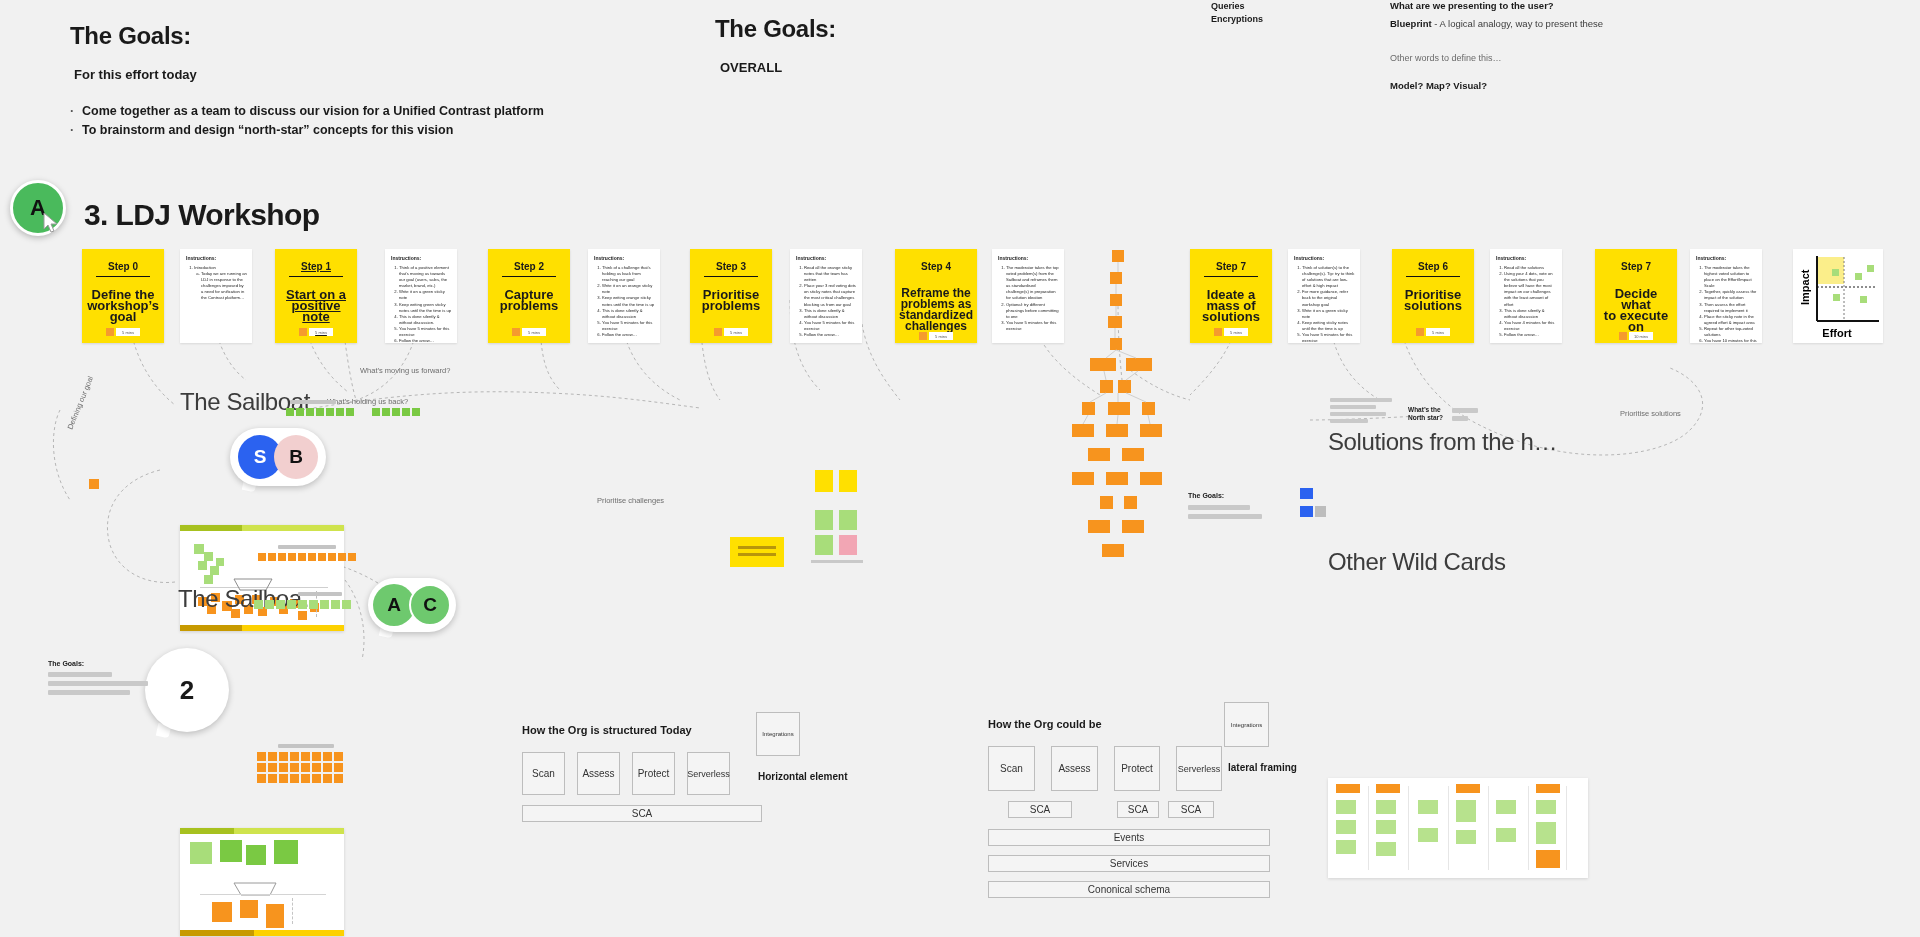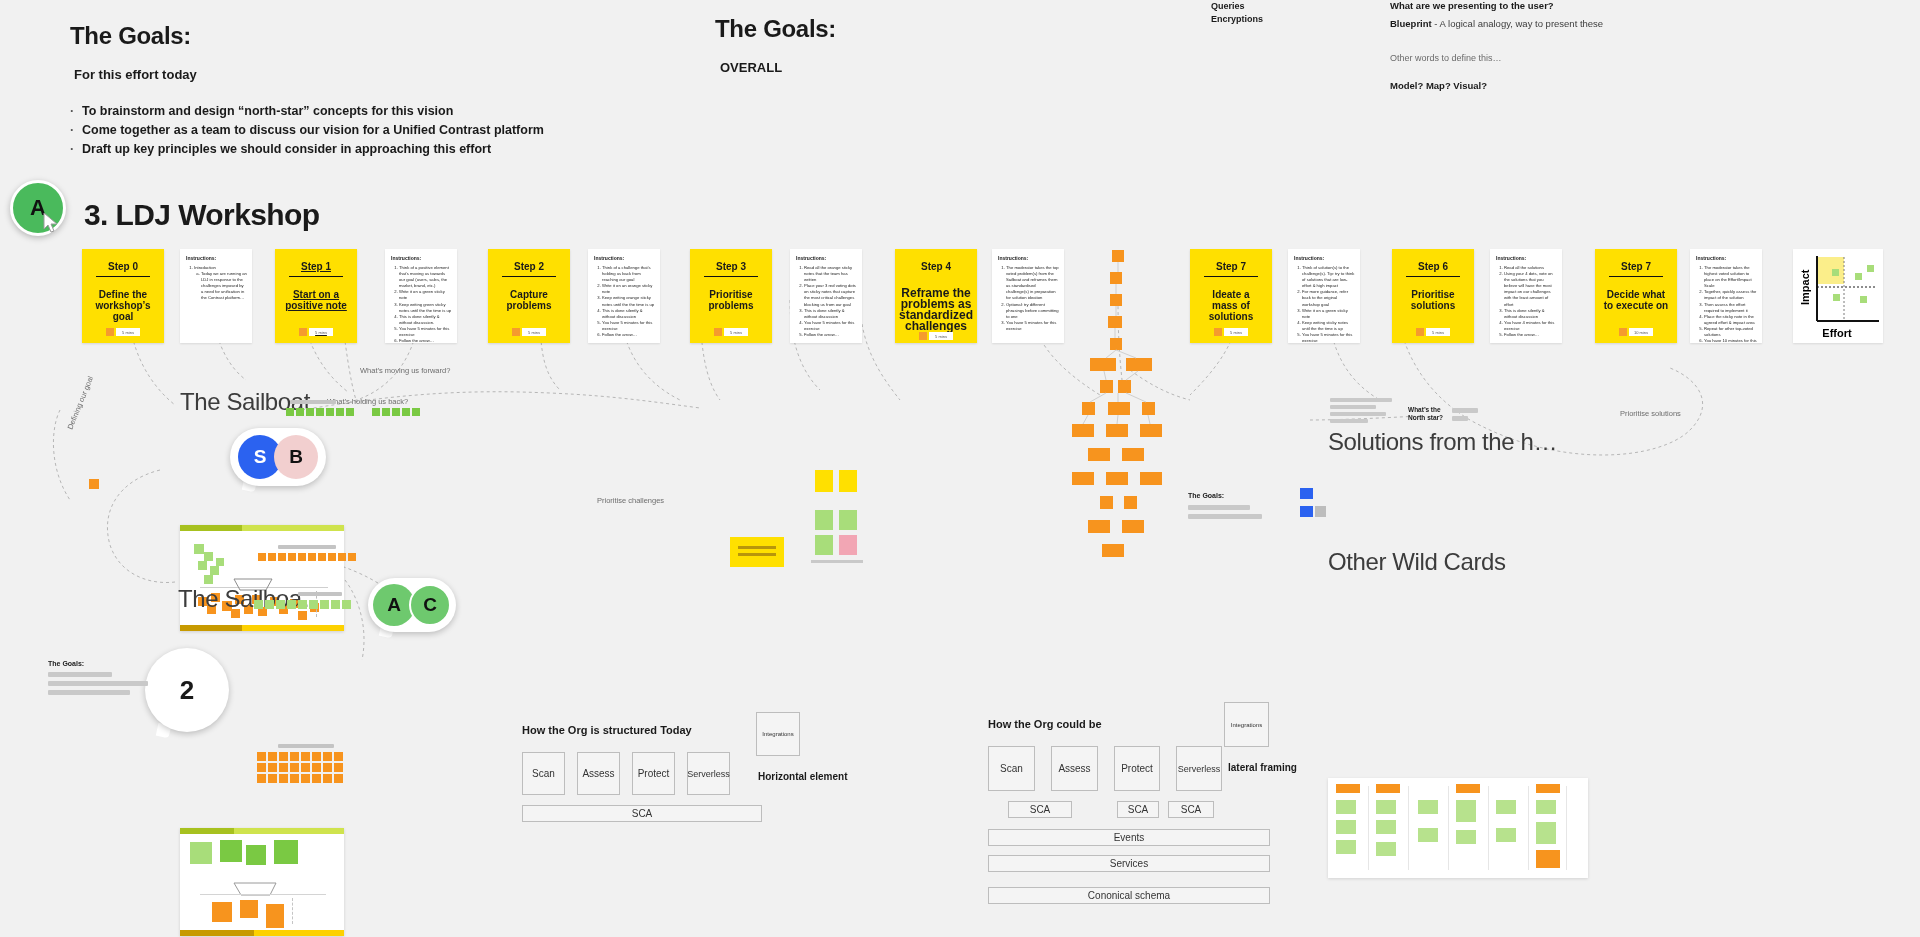--- a/index.html
+++ b/index.html
@@ -23,21 +23,21 @@
   .note-grey{font-size:9px;color:#6b6b6b;}
   
   .stepcard{
     width:82px;height:94px;background:#ffe000;
     box-shadow:0 1px 2px rgba(0,0,0,.12);
     display:flex;flex-direction:column;align-items:center;
   }
   .stepcard .sc-title{font-size:10px;font-weight:bold;margin-top:12px;}
   .stepcard .sc-rule{width:54px;height:1px;background:#111;margin:4px 0 0 0;}
   .stepcard .sc-body{
-    font-size:10px;font-weight:bold;text-align:center;line-height:11px;
+    font-size:13px;font-weight:bold;text-align:center;line-height:11px;
     margin-top:12px;padding:0 6px;
   }
   .stepcard .sc-badge{
     margin-top:auto;margin-bottom:7px;display:flex;align-items:center;gap:2px;
   }
   .sc-badge .sq{width:8px;height:8px;background:#f59b2e;}
   .sc-badge .pill{width:24px;height:8px;background:#fff;
     font-size:4px;display:flex;align-items:center;justify-content:center;color:#555;}
   .instr{
     width:72px;height:94px;background:#fff;
@@ -90,23 +90,22 @@
   .greybar{background:#c9c9c9;border-radius:1px;}
   .goals-mini-t{font-size:7px;font-weight:bold;}
 </style>
 </head>
 <body>
 
 <div class="abs" style="left:70px;top:22px;">
   <div class="goals-title">The Goals:</div>
   <div class="goals-sub" style="margin-top:17px;margin-left:4px;">For this effort today</div>
   <ul class="goals-list" style="margin-top:20px;">
+    <li>Come together as a team to discuss our vision for a Unified Contrast platform</li>
     <li>To brainstorm and design “north-star” concepts for this vision</li>
-    <li>Come together as a team to discuss our vision for a Unified Contrast platform</li>
-    <li>Draft up key principles we should consider in approaching this effort</li>
   </ul>
 </div>
 
 <div class="abs" style="left:715px;top:15px;">
   <div class="goals-title">The Goals:</div>
   <div class="goals-sub" style="margin-top:17px;margin-left:5px;">OVERALL</div>
 </div>
 
 <div class="abs minitext" style="left:1211px;top:0px;">
   <div>Queries</div>
@@ -631,21 +630,21 @@
     <div class="obox" style="width:46px;height:45px;">Protect</div>
     <div class="obox" style="width:46px;height:45px;font-size:9px;">Serverless</div>
   </div>
   <div style="display:flex;gap:9px;margin-top:10px;margin-left:20px;">
     <div class="obar" style="width:64px;">SCA</div>
     <div class="obar" style="width:42px;margin-left:36px;">SCA</div>
     <div class="obar" style="width:46px;">SCA</div>
   </div>
   <div class="obar" style="margin-top:11px;width:282px;">Events</div>
   <div class="obar" style="margin-top:9px;width:282px;">Services</div>
-  <div class="obar" style="margin-top:15px;width:282px;">Cononical schema</div>
+  <div class="obar" style="margin-top:9px;width:282px;">Cononical schema</div>
 </div>
 <div class="abs obox" style="left:1224px;top:702px;width:45px;height:45px;font-size:6px;">Integrations</div>
 <div class="abs olabel" style="left:1228px;top:762px;">lateral framing</div>
 
 <div class="abs" style="left:8px;top:178px;width:56px;height:56px;">
   <div style="position:absolute;left:2px;top:2px;width:50px;height:50px;border-radius:50%;background:#4aba5c;border:3px solid #fff;box-shadow:0 2px 6px rgba(0,0,0,.25);display:flex;align-items:center;justify-content:center;">
     <span style="font-size:22px;font-weight:bold;color:#111;">A</span>
   </div>
   <svg style="position:absolute;left:34px;top:34px;" width="20" height="22" viewBox="0 0 20 22">
     <path d="M2,1 L2,17 L6,13 L9,20 L12,19 L9,12 L15,12 Z" fill="#fff" stroke="#9a9a9a" stroke-width="1"></path>

